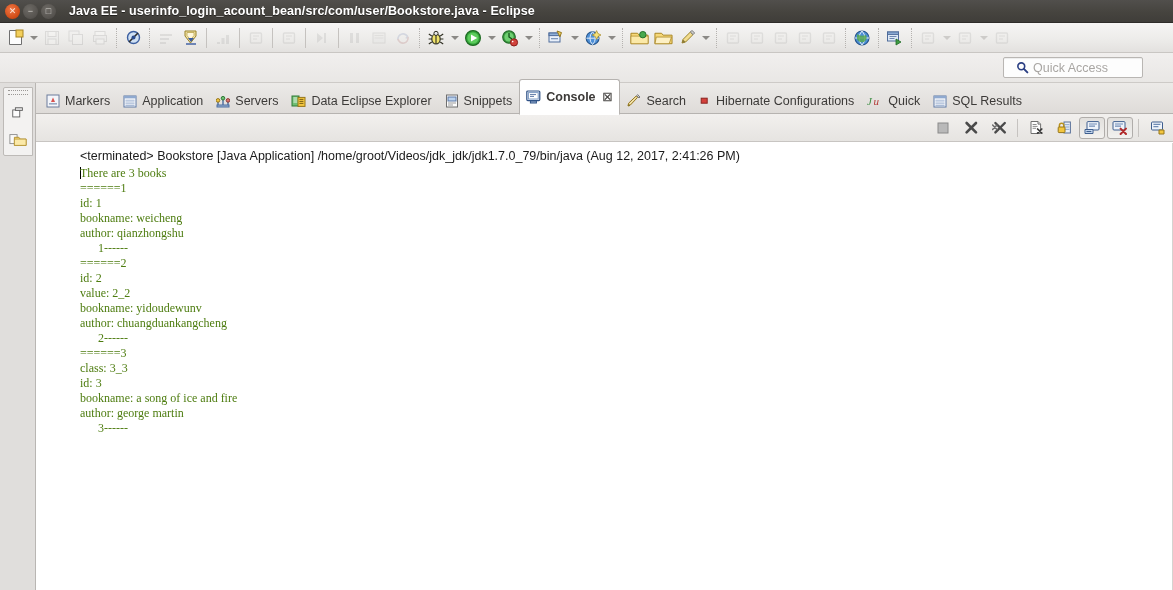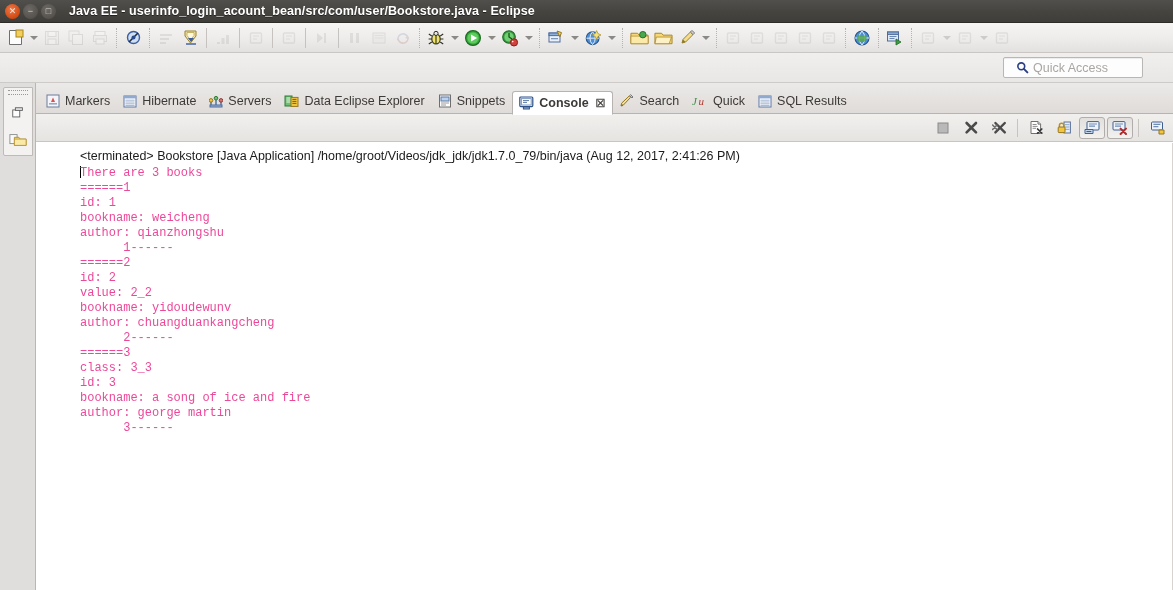--- a/index.html
+++ b/index.html
@@ -141,21 +141,21 @@
     font-size:12.5px; color:#3c3a38;
     white-space:nowrap;
     position:relative;
   }
   .tab .tab-label{ line-height:1; }
   .tab.active{
     background:#ffffff;
     border:1px solid #b6b3b0;
     border-bottom:1px solid #ffffff;
     border-radius:3px 3px 0 0;
-    height:24px;
+    height:36px;
     margin-bottom:-1px;
     font-weight:bold;
     z-index:3;
     box-shadow:0 -1px 0 #ffffff inset;
   }
   .tab-close{
     font-size:11px; color:#4a4846; margin-left:2px;
     line-height:1;
   }
   #tab-underline{
@@ -196,24 +196,24 @@
     flex:1;
     padding:6px 0 0 44px;
   }
   #console-header{
     font-family:"Liberation Sans", sans-serif;
     font-size:12.5px; color:#1b1b1b;
     white-space:nowrap;
     margin-bottom:3px;
   }
   #console-lines{
-    font-family:Liberation Mono, monospace;
+    font-family:Liberation Serif, serif;
     font-size:12px;
     line-height:15px;
-    color:#ec4899;
+    color:#4d7c0f;
     white-space:pre;
   }
   #console-lines .ln{ height:15px; }
   #caret{
     display:inline-block;
     width:1px; height:12px;
     background:#000; vertical-align:-2px;
     margin-right:-1px;
   }
   #console-right-border{
@@ -518,21 +518,21 @@
           <span class="tab-label">Markers</span>
         </div>
         <div class="tab">
           <span style="display: flex;">
             <svg class="ico " width="14" height="13" viewBox="0 0 14 13">
               <rect x="1" y="1" width="12" height="11" fill="#ffffff" stroke="#5d79a6"></rect>
               <rect x="1" y="1" width="12" height="2.4" fill="#8fa9cf"></rect>
               <path d="M2.4 5.2 h9.2 M2.4 7 h9.2 M2.4 8.8 h9.2 M2.4 10.4 h9.2" stroke="#9fb3d2"></path>
             </svg>
           </span>
-          <span class="tab-label">Hibernate</span>
+          <span class="tab-label">Application</span>
         </div>
         <div class="tab">
           <span style="display: flex;">
             <svg class="ico " width="14" height="14" viewBox="0 0 14 14">
               <path d="M2 11 v-3 M7 11 v-5 M12 11 v-3" stroke="#4a6ca0" stroke-width="1.4"></path>
               <circle cx="2" cy="6.4" r="1.8" fill="#f3c63f" stroke="#96761a"></circle>
               <circle cx="7" cy="4.2" r="1.8" fill="#6fbf73" stroke="#2f7a36"></circle>
               <circle cx="12" cy="6.4" r="1.8" fill="#d9736f" stroke="#8e3b37"></circle>
               <rect x="1" y="11" width="12" height="2" fill="#9db3d4" stroke="#4a6ca0"></rect>
             </svg>
@@ -574,20 +574,28 @@
         </div>
         <div class="tab">
           <span style="display: flex;">
             <svg class="ico " width="15" height="14" viewBox="0 0 15 14">
               <path d="M2 12 l2.4 -1 l7 -7.4 l-1.4 -1.4 l-7.4 7z" fill="#f0e0a8" stroke="#96761a"></path>
               <path d="M10.6 1.6 l2.4 2.4 l1 -1 l-2.4 -2.4z" fill="#d2d2d2" stroke="#7a7a7a"></path>
               <circle cx="3" cy="11.2" r="1" fill="#8a7424"></circle>
             </svg>
           </span>
           <span class="tab-label">Search</span>
+        </div>
+        <div class="tab">
+          <span style="display: flex;">
+            <svg class="ico " width="12" height="12" viewBox="0 0 12 12">
+              <rect x="2.2" y="3.2" width="6" height="5" fill="#d4403b" stroke="#8a2420"></rect>
+            </svg>
+          </span>
+          <span class="tab-label">Hibernate Configurations</span>
         </div>
         <div class="tab">
           <span style="display: flex;">
             <svg class="ico " width="16" height="14" viewBox="0 0 16 14">
               <text x="0" y="11" font-family="Liberation Serif, serif" font-size="11" fill="#3f8f45" font-style="italic">J</text>
               <text x="6.5" y="11" font-family="Liberation Serif, serif" font-size="11" fill="#b33a36" font-style="italic">u</text>
             </svg>
           </span>
           <span class="tab-label">Quick</span>
         </div>

